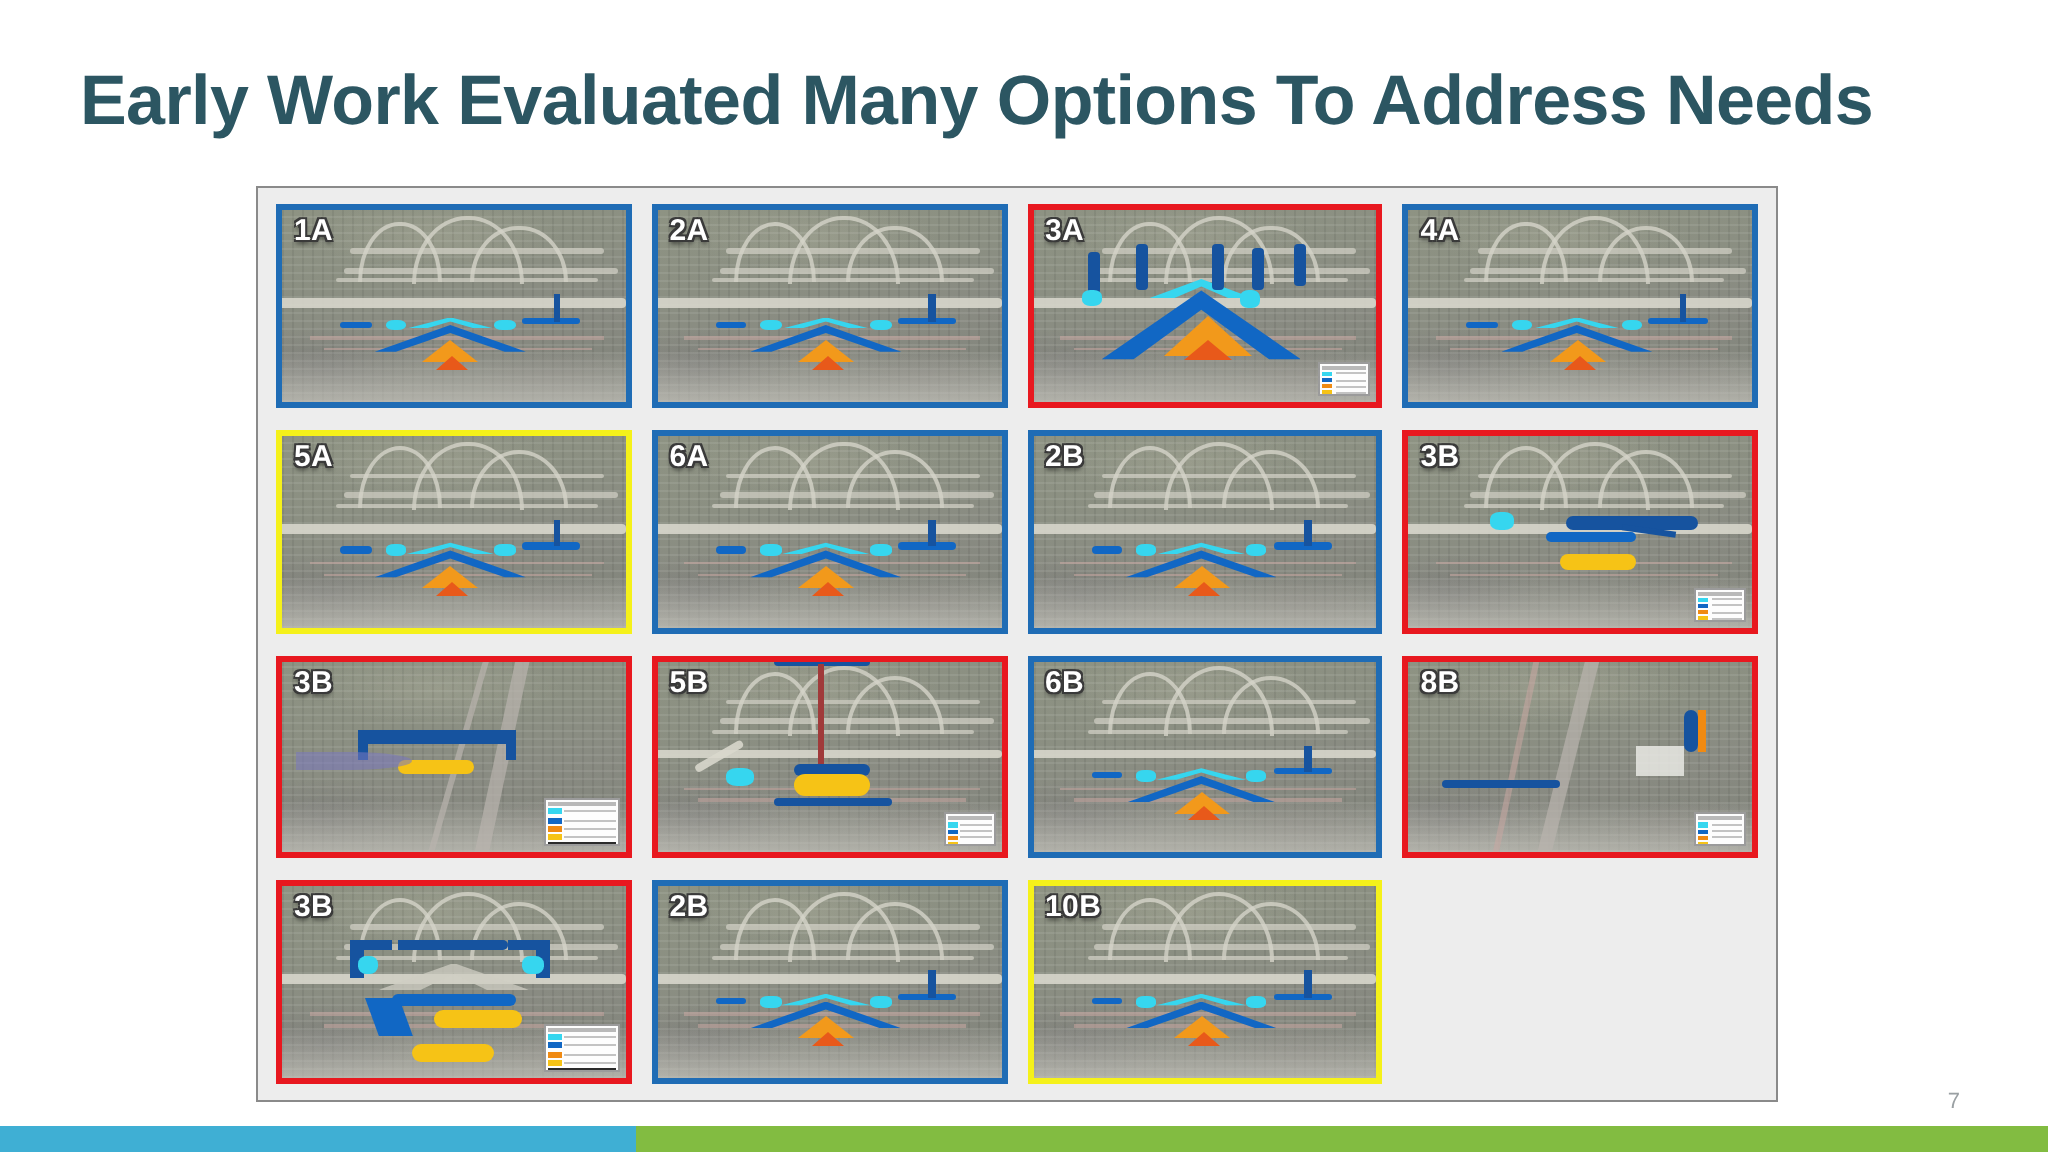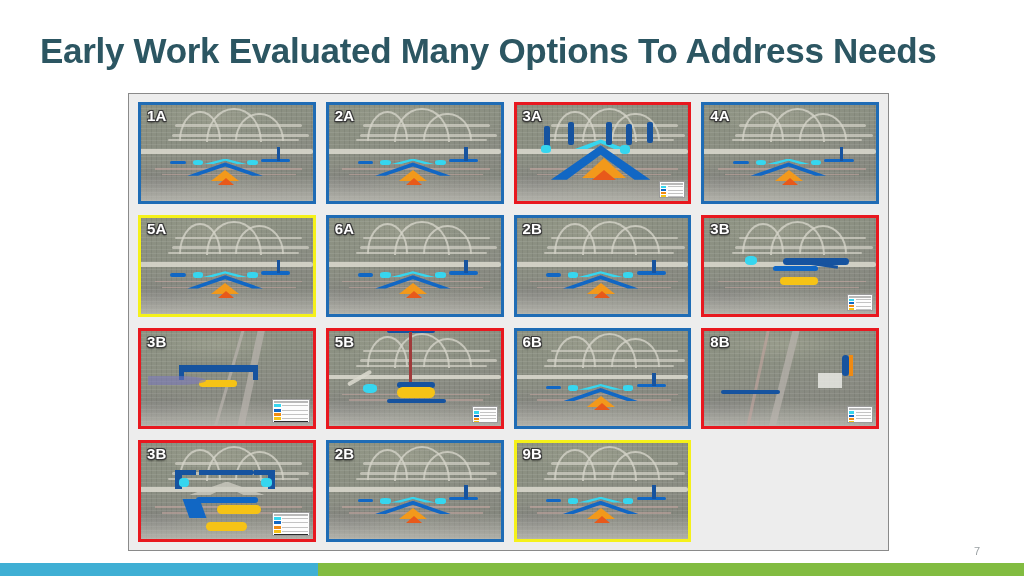--- a/index.html
+++ b/index.html
@@ -629,21 +629,21 @@
       <div class="ov blue" style="left:27%;top:60%;width:44%;height:14%;
            clip-path:polygon(0 100%,50% 0,100% 100%,86% 100%,50% 30%,14% 100%);"></div>
       <div class="chev orange" style="left:41%;top:68%;"></div>
       <div class="chev dorange" style="left:45%;top:76%;"></div>
       <div class="ov blue" style="left:17%;top:58%;width:9%;height:3.5%;border-radius:3px;"></div>
       <div class="ov blue" style="left:70%;top:56%;width:17%;height:3.5%;border-radius:3px;"></div>
       <div class="ov cyan r" style="left:30%;top:57%;width:6%;height:6%;"></div>
       <div class="ov cyan r" style="left:62%;top:57%;width:6%;height:6%;"></div>
       <div class="ov dblue" style="left:79%;top:44%;width:2%;height:14%;"></div>
         </div>
-        <div class="thumb-label">9B</div>
+        <div class="thumb-label">10B</div>
       </div>
     </div>
 </div>
 
 <div class="page-num">7</div>
 
 <div class="bar blue"></div>
 <div class="bar green"></div>
 
 </body></html>

